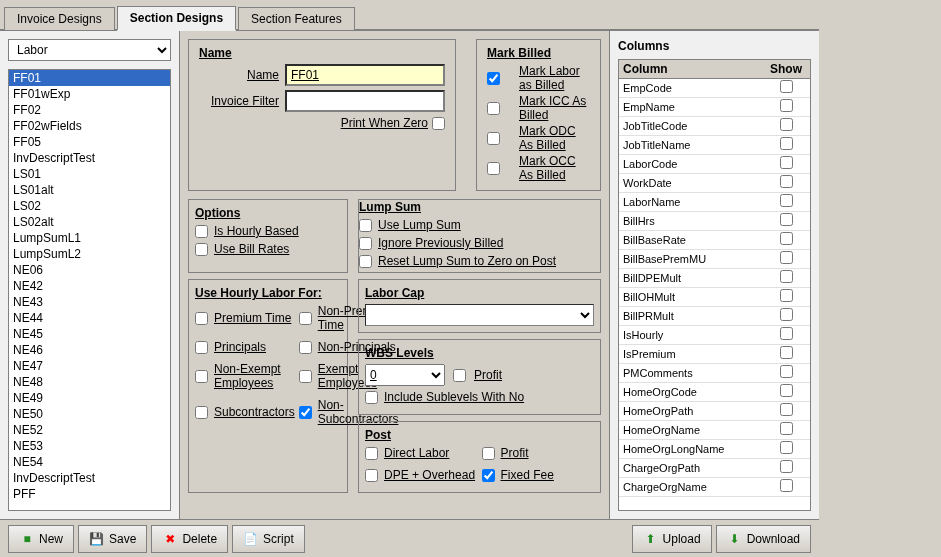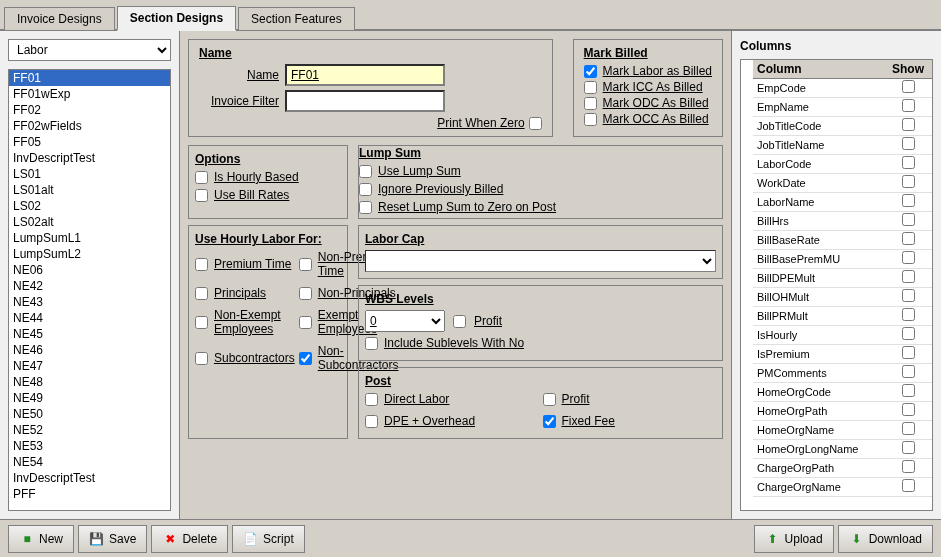--- a/index.html
+++ b/index.html
@@ -1,18 +1,18 @@
 <!DOCTYPE html>
 <html><head>
   <meta charset="utf-8">
   <style>
     * { box-sizing: border-box; margin: 0; padding: 0; font-family: Arial, sans-serif; font-size: 12px; }
     body { background: #d4d0c8; width: 941px; height: 557px; overflow: hidden; }
 
-    .main-container { width: 941px; height: 557px; background: #d4d0c8; display: flex; flex-direction: column; }
+    .main-container { width: 819px; height: 557px; background: #d4d0c8; display: flex; flex-direction: column; }
 
     
     .tabs { display: flex; align-items: flex-end; background: #d4d0c8; padding: 4px 4px 0 4px; border-bottom: 2px solid #808080; }
     .tab { padding: 4px 12px; border: 1px solid #808080; background: #d4d0c8; cursor: pointer; margin-right: 2px; border-bottom: none; position: relative; top: 1px; font-size: 12px; }
     .tab.active { background: #f0f0f0; border-bottom: 2px solid #f0f0f0; font-weight: bold; z-index: 1; top: 2px; }
 
     
     .left-panel { width: 180px; display: flex; flex-direction: column; background: #f0f0f0; border-right: 1px solid #808080; padding: 8px; }
     .dropdown-select { width: 100%; height: 22px; margin-bottom: 8px; background: white; border: 1px solid #808080; padding: 2px 4px; }
     .list-container { flex: 1; border: 1px solid #808080; background: white; overflow-y: scroll; }
@@ -24,33 +24,33 @@
     .form-row { display: flex; align-items: center; gap: 6px; margin-bottom: 4px; }
     .form-label { width: 80px; text-align: right; font-size: 12px; }
     .form-input { border: 2px inset #808080; padding: 2px 4px; font-size: 12px; background: white; }
     .form-input.name-input { width: 160px; background: #ffffcc; }
     .form-input.filter-input { width: 160px; }
     .print-when-zero { display: flex; align-items: center; gap: 4px; justify-content: flex-end; }
 
     
     .mark-billed { border: 1px solid #808080; padding: 6px 10px; margin-left: 10px; }
     .mark-billed-title { font-weight: bold; margin-bottom: 4px; font-size: 12px; }
-    .checkbox-row { display: flex; align-items: center; gap: 6px; margin-bottom: 2px; }
+    .checkbox-row { display: flex; align-items: center; gap: 19px; margin-bottom: 2px; }
     .checkbox-row input[type=checkbox] { width: 13px; height: 13px; }
     .section-title { font-weight: bold; margin-bottom: 4px; }
     .option-row { display: flex; align-items: center; gap: 6px; margin-bottom: 4px; }
     .hourly-labor-grid { display: grid; grid-template-columns: 1fr 1fr; gap: 4px; }
     .select-input { width: 100%; height: 22px; background: white; border: 1px inset #808080; }
     .wbs-row { display: flex; align-items: center; gap: 8px; margin-bottom: 4px; }
     .wbs-select { width: 80px; height: 22px; }
 
     
     .right-panel { width: 210px; display: flex; flex-direction: column; background: #f0f0f0; border-left: 1px solid #808080; padding: 8px; }
     .columns-title { font-weight: bold; margin-bottom: 6px; }
-    .columns-table { border: 1px solid #808080; flex: 1; overflow-y: scroll; background: white; padding-left: 12px; }
+    .columns-table { border: 1px solid #808080; flex: 1; overflow-y: scroll; background: white; }
     .columns-header { display: flex; background: #d4d0c8; border-bottom: 1px solid #808080; padding: 2px 4px; font-weight: bold; }
     .col-name-header { flex: 1; }
     .col-show-header { width: 40px; text-align: center; }
     .column-row { display: flex; align-items: center; padding: 1px 4px; border-bottom: 1px solid #e0e0e0; }
     .col-name { flex: 1; font-size: 11px; }
     .col-show { width: 40px; text-align: center; }
 
     
     .bottom-bar { display: flex; justify-content: space-between; align-items: center; background: #d4d0c8; padding: 6px 8px; border-top: 1px solid #808080; height: 38px; }
     .bottom-left { display: flex; gap: 4px; }

